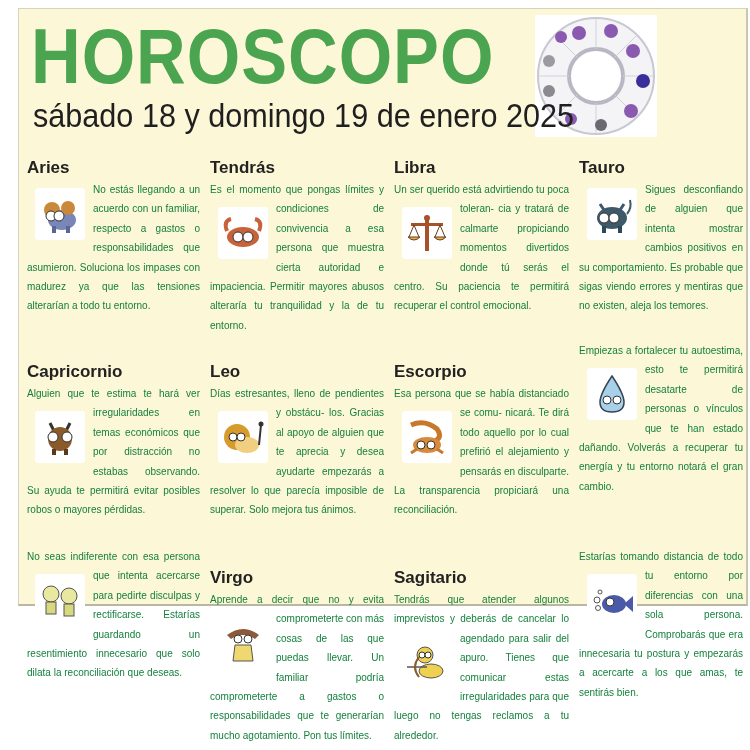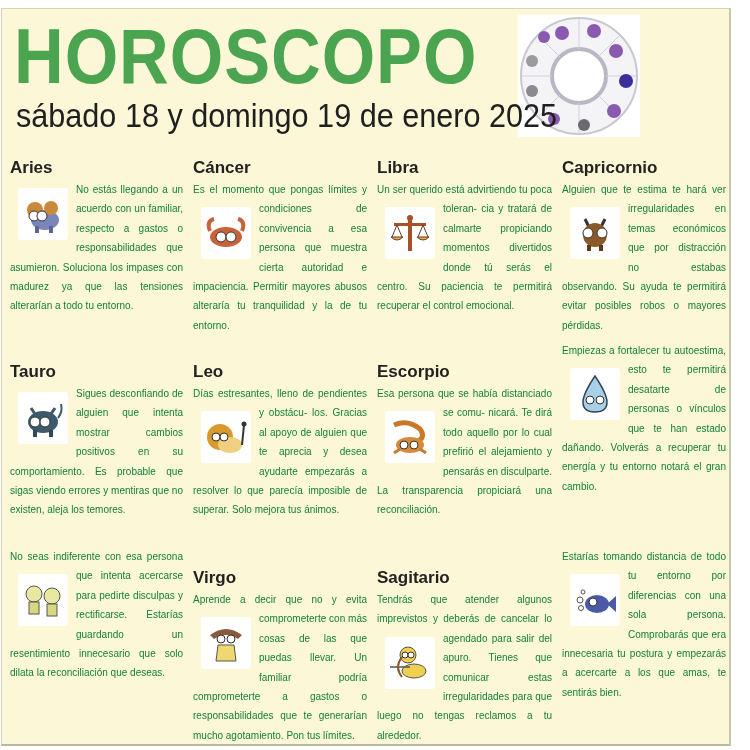--- a/index.html
+++ b/index.html
@@ -1,17 +1,17 @@
 <!DOCTYPE html>
 <html><head>
 <meta charset="utf-8">
 <style>
   html,body{margin:0;padding:0;background:#ffffff;}
   body{width:750px;height:750px;overflow:hidden;font-family:"Liberation Sans",sans-serif;}
-  .page{position:absolute;left:1px;top:8px;width:730px;height:738px;background:#fcf7d6;border:1px solid #d8d4bc;border-right:2px solid #c9c6b0;border-bottom:2px solid #b9b6a2;box-sizing:border-box;}
+  .page{position:absolute;left:18px;top:8px;width:730px;height:598px;background:#fcf7d6;border:1px solid #d8d4bc;border-right:2px solid #c9c6b0;border-bottom:2px solid #b9b6a2;box-sizing:border-box;}
   .title{position:absolute;left:12px;top:6px;font-family:"Liberation Sans",sans-serif;font-weight:900;font-size:74px;line-height:80px;color:#4ba450;letter-spacing:1px;transform:scaleX(0.93) scaleY(1.05);transform-origin:left top;}
   .date{position:absolute;left:14px;top:86px;font-size:34px;line-height:40px;color:#1f1f1f;transform:scaleX(0.9);transform-origin:left top;white-space:nowrap;z-index:2;}
   .wheel{position:absolute;left:516px;top:6px;width:122px;height:122px;background:#ffffff;}
   .wheel svg{width:122px;height:122px;display:block;}
   .logo{position:absolute;left:653px;top:15px;width:82px;height:49px;background:#f3f0dc;border:1px solid #cfcbb3;border-radius:6px;}
   .logo .diario{position:absolute;left:7px;top:4px;font-size:7px;color:#2a2a7a;}
   .logo .tr{position:absolute;left:5px;top:10px;font-weight:900;font-size:30px;line-height:34px;color:#2b2f7e;}
   .logo .three{position:absolute;left:37px;top:4px;font-weight:900;font-size:38px;line-height:40px;color:#3f9a3f;font-style:italic;}
   .logo .s{position:absolute;left:60px;top:10px;font-weight:900;font-size:30px;line-height:34px;color:#2b2f7e;}
   .grid{position:absolute;left:4px;top:128px;width:726px;display:grid;grid-template-columns:183px 184px 185px 174px;grid-template-rows:204px 206px 200px;}
@@ -71,21 +71,21 @@
               <circle cx="21" cy="24" r="5" fill="#fff" stroke="#333"></circle>
               <rect x="14" y="34" width="4" height="7" fill="#5a6698"></rect>
               <rect x="28" y="34" width="4" height="7" fill="#5a6698"></rect>
             </svg>
           </span>
         <span>acuerdo con un familiar, respecto a gastos o responsabilidades que asumieron. Soluciona los impases con madurez ya que las tensiones alterarían a todo tu entorno.</span>
       </div>
     </div>
 
     <div class="cell">
-      <div class="sign">Cáncer</div>
+      <div class="sign">Tendrás</div>
       <div class="txt">
         <span>Es el momento que pongas límites y condiciones</span>
         <span class="icon">
             <svg viewBox="0 0 44 44">
               <ellipse cx="22" cy="26" rx="16" ry="10" fill="#c8623a"></ellipse>
               <path d="M6 20 Q2 10 10 8" stroke="#c8623a" stroke-width="4" fill="none"></path>
               <path d="M38 20 Q42 10 34 8" stroke="#c8623a" stroke-width="4" fill="none"></path>
               <circle cx="17" cy="26" r="5" fill="#fff" stroke="#333"></circle>
               <circle cx="27" cy="26" r="5" fill="#fff" stroke="#333"></circle>
             </svg>
@@ -109,56 +109,56 @@
               <line x1="35" y1="14" x2="30" y2="26" stroke="#6a3a20"></line>
               <line x1="35" y1="14" x2="40" y2="26" stroke="#6a3a20"></line>
               <circle cx="22" cy="7" r="3" fill="#a8502a"></circle>
             </svg>
           </span>
         <span>cia y tratará de calmarte propiciando momentos divertidos donde tú serás el centro. Su paciencia te permitirá recuperar el control emocional.</span>
       </div>
     </div>
 
     <div class="cell">
-      <div class="sign">Capricornio</div>
-      <div class="txt">
-        <span>Alguien que te estima te</span>
-        <span class="icon">
-            <svg viewBox="0 0 44 44">
-              <path d="M12 8 L16 16 M32 8 L28 16" stroke="#333" stroke-width="3"></path>
-              <ellipse cx="22" cy="24" rx="12" ry="12" fill="#8a5a2a"></ellipse>
-              <circle cx="15" cy="22" r="5" fill="#fff" stroke="#333"></circle>
-              <circle cx="29" cy="22" r="5" fill="#fff" stroke="#333"></circle>
-              <rect x="14" y="34" width="4" height="6" fill="#5a3a1a"></rect>
-              <rect x="26" y="34" width="4" height="6" fill="#5a3a1a"></rect>
-            </svg>
-          </span>
-        <span>hará ver irregularidades en temas económicos que por distracción no estabas observando. Su ayuda te permitirá evitar posibles robos o mayores pérdidas.</span>
-      </div>
-    </div>
-
-    <div class="cell">
       <div class="sign">Tauro</div>
       <div class="txt">
         <span class="icon">
             <svg viewBox="0 0 44 44">
               <ellipse cx="22" cy="26" rx="15" ry="11" fill="#3e5a6a"></ellipse>
               <path d="M10 12 L14 18 M34 12 L30 18" stroke="#3e5a6a" stroke-width="3"></path>
               <path d="M37 22 Q42 16 40 8" stroke="#3e5a6a" stroke-width="2" fill="none"></path>
               <circle cx="14" cy="26" r="5" fill="#fff" stroke="#333"></circle>
               <circle cx="24" cy="26" r="5" fill="#fff" stroke="#333"></circle>
               <rect x="12" y="34" width="4" height="7" fill="#2e4a5a"></rect>
               <rect x="28" y="34" width="4" height="7" fill="#2e4a5a"></rect>
             </svg>
           </span>
         <span>Sigues desconfiando de alguien que intenta mostrar cambios positivos en su comportamiento. Es probable que sigas viendo errores y mentiras que no existen, aleja los temores.</span>
       </div>
     </div>
 
     <div class="cell">
+      <div class="sign">Capricornio</div>
+      <div class="txt">
+        <span>Alguien que te estima te</span>
+        <span class="icon">
+            <svg viewBox="0 0 44 44">
+              <path d="M12 8 L16 16 M32 8 L28 16" stroke="#333" stroke-width="3"></path>
+              <ellipse cx="22" cy="24" rx="12" ry="12" fill="#8a5a2a"></ellipse>
+              <circle cx="15" cy="22" r="5" fill="#fff" stroke="#333"></circle>
+              <circle cx="29" cy="22" r="5" fill="#fff" stroke="#333"></circle>
+              <rect x="14" y="34" width="4" height="6" fill="#5a3a1a"></rect>
+              <rect x="26" y="34" width="4" height="6" fill="#5a3a1a"></rect>
+            </svg>
+          </span>
+        <span>hará ver irregularidades en temas económicos que por distracción no estabas observando. Su ayuda te permitirá evitar posibles robos o mayores pérdidas.</span>
+      </div>
+    </div>
+
+    <div class="cell">
       <div class="sign">Leo</div>
       <div class="txt">
         <span>Días estresantes, lleno de pendientes y obstácu-</span>
         <span class="icon">
             <svg viewBox="0 0 44 44">
               <circle cx="16" cy="22" r="13" fill="#d89a2a"></circle>
               <ellipse cx="26" cy="30" rx="12" ry="8" fill="#f0d080"></ellipse>
               <circle cx="12" cy="22" r="4" fill="#fff" stroke="#333"></circle>
               <circle cx="20" cy="22" r="4" fill="#fff" stroke="#333"></circle>
               <path d="M38 30 L40 10" stroke="#333" stroke-width="2"></path>

